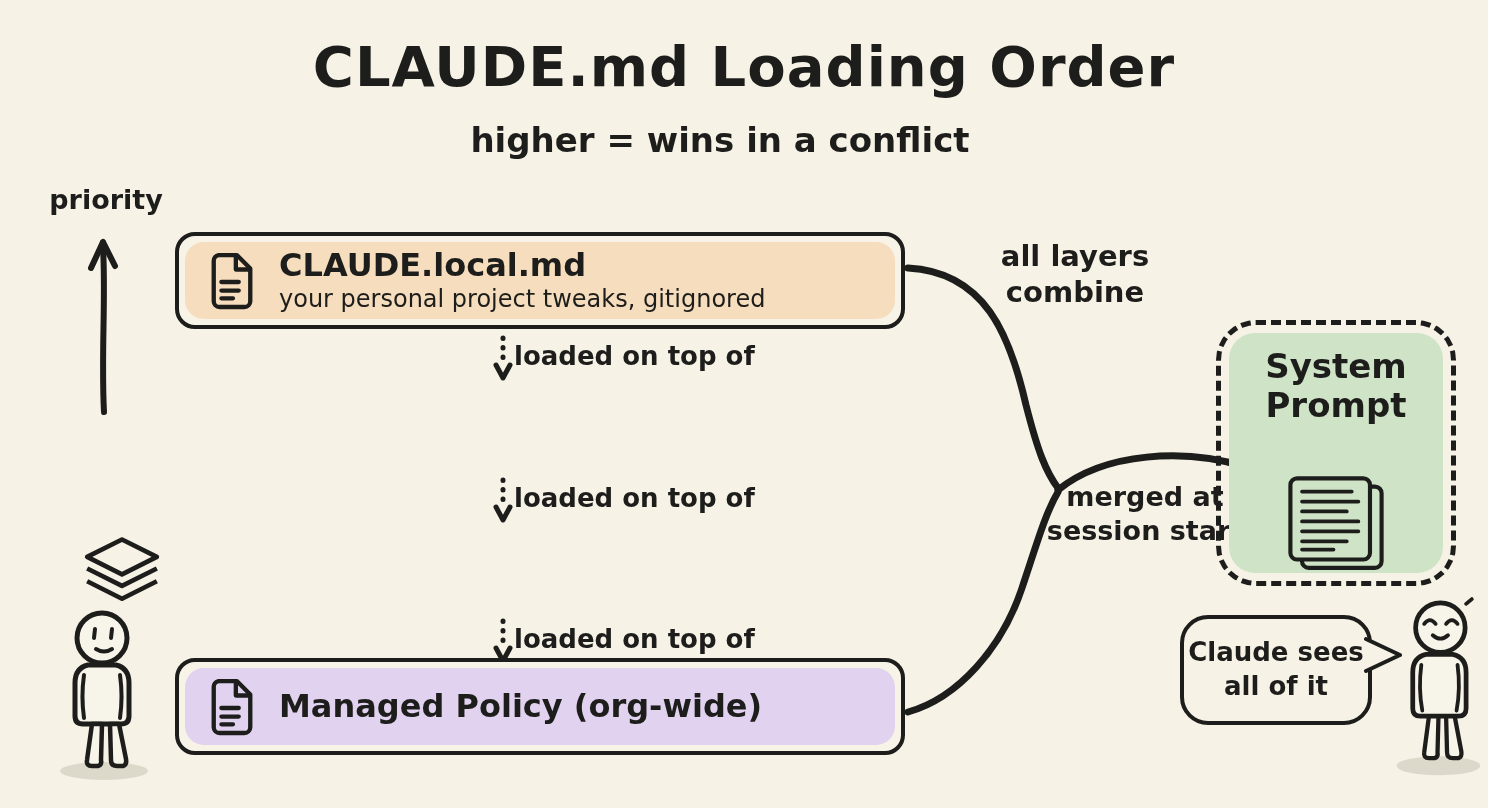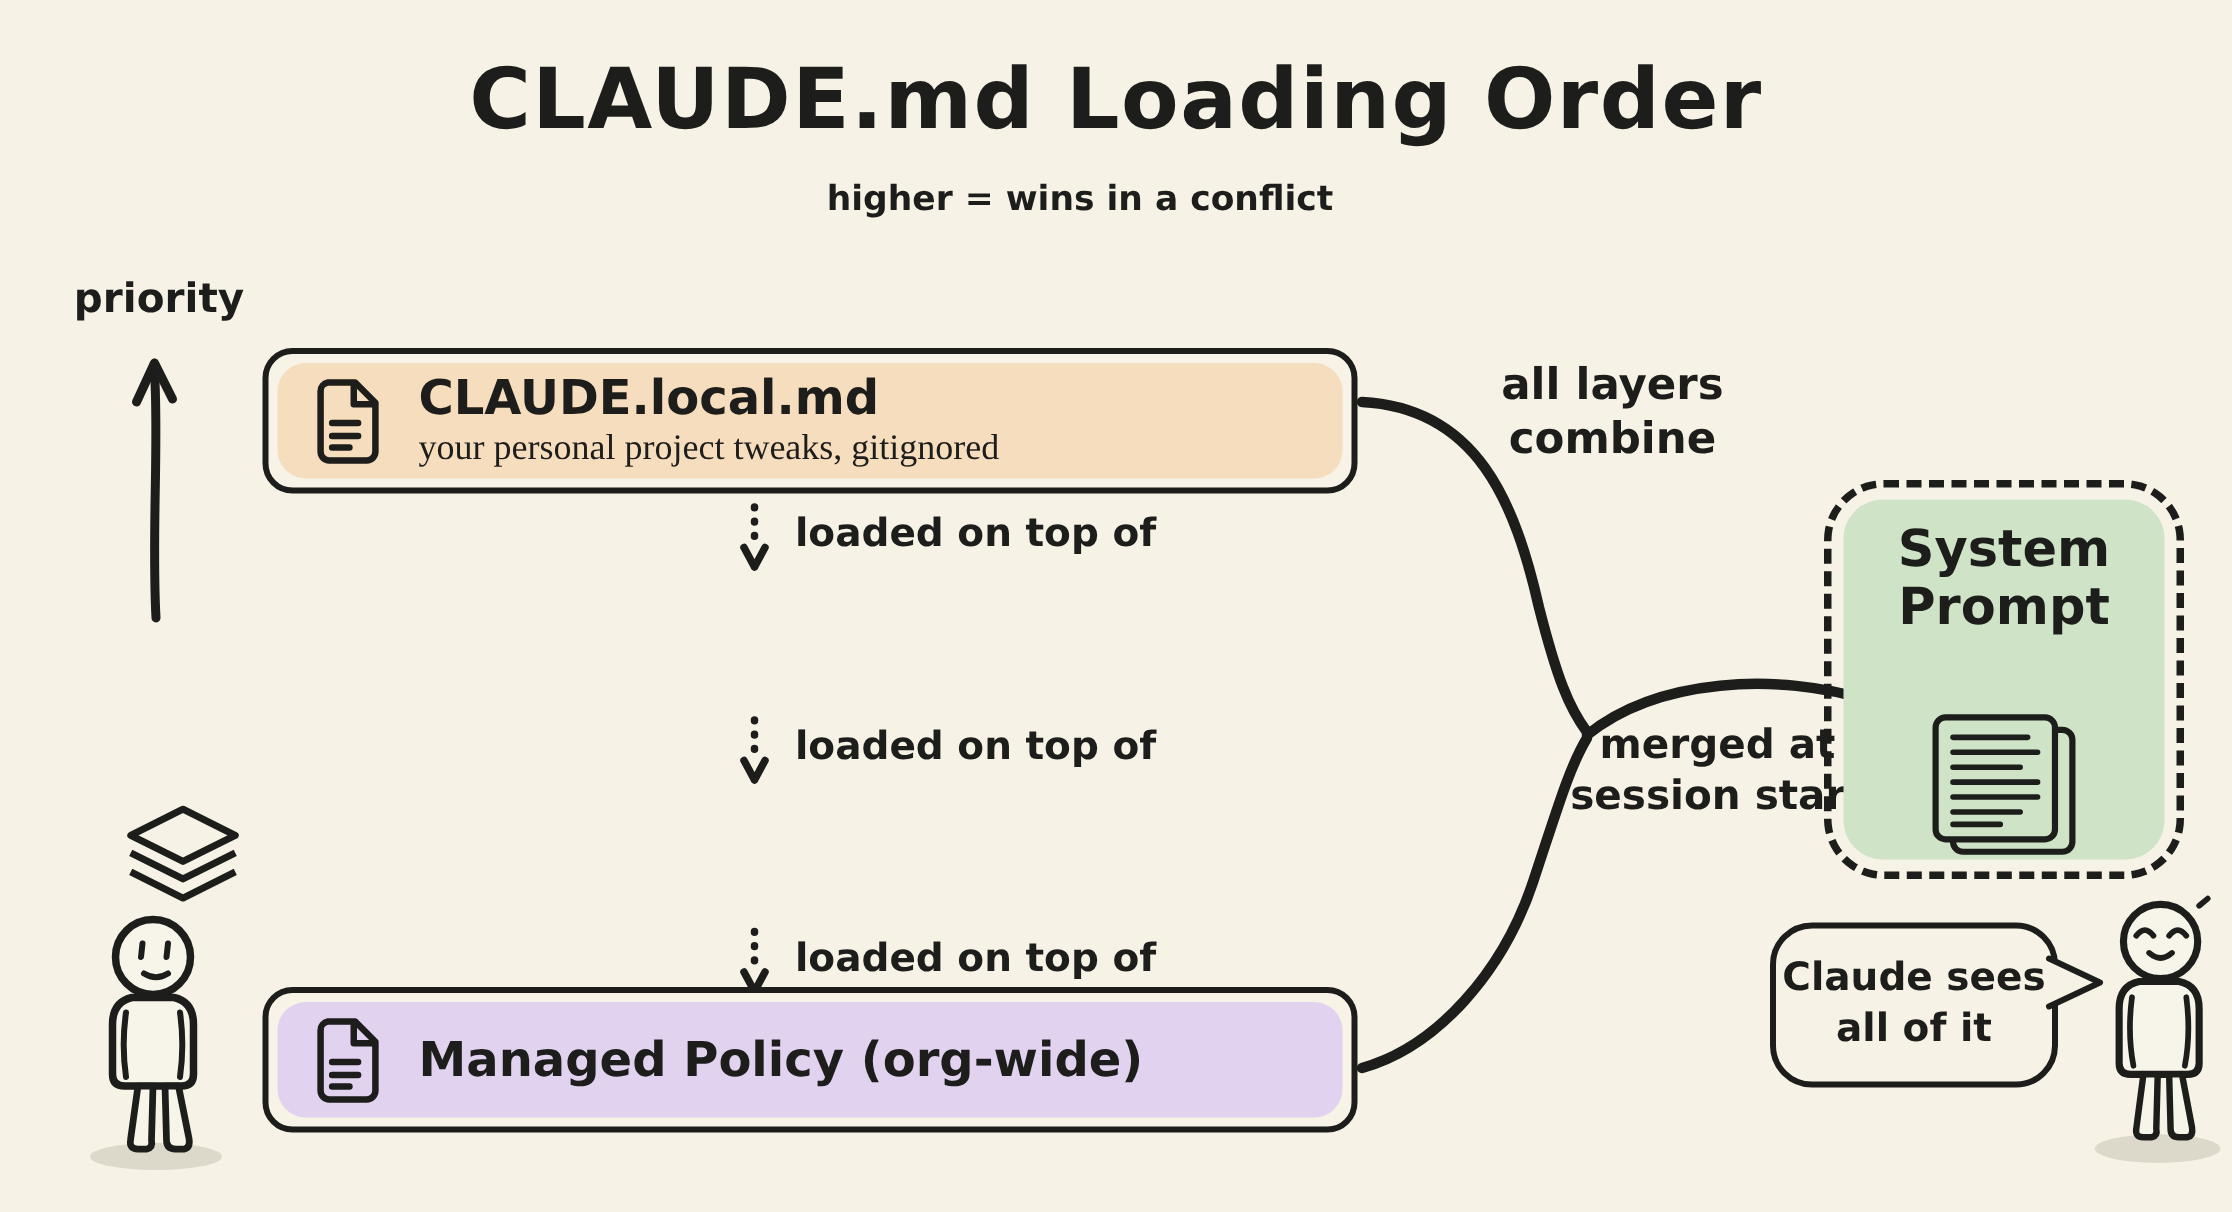--- a/index.html
+++ b/index.html
@@ -13,40 +13,40 @@
   }
   .abs{position:absolute;}
   .pre{white-space:pre-line;}
 
   .title{
     left:0;top:34px;width:1488px;text-align:center;
     font-size:56px;font-weight:bold;letter-spacing:1px;
   }
   .subtitle{
     left:0;top:120px;width:1440px;text-align:center;
-    font-size:23px;font-weight:bold;
+    font-size:34px;font-weight:bold;
   }
 
   .priority{left:36px;top:184px;width:140px;text-align:center;font-size:27px;font-weight:bold;}
 
   .layer-box{
     left:175px;width:730px;height:97px;
     border:4px solid #1d1d1b;border-radius:20px;
     background:#f7f3e7;box-sizing:border-box;
   }
   .layer-fill{
     position:absolute;inset:6px;border-radius:19px;
     display:flex;align-items:center;gap:22px;padding:0 10px 0 22px;box-sizing:border-box;
   }
   .layer-text{display:flex;flex-direction:column;justify-content:center;line-height:1.12;}
   .layer-title{font-size:32px;font-weight:bold;}
-  .layer-sub{font-size:24px;font-weight:500;margin-top:2px;font-family:Liberation Serif, serif;}
+  .layer-sub{font-size:24px;font-weight:500;margin-top:2px;}
 
   .loaded-row{
-    left:492px;height:56px;display:flex;align-items:center;gap:16px;
+    left:492px;height:56px;display:flex;align-items:center;
   }
   .loaded-label{font-size:26px;font-weight:bold;padding-bottom:4px;}
 
   .combine-label{left:965px;top:238px;width:220px;text-align:center;font-size:29px;font-weight:bold;line-height:1.25;}
   .merged-label{left:1025px;top:480px;width:240px;text-align:center;font-size:27px;font-weight:bold;line-height:1.25;}
 
   .prompt-box{
     left:1216px;top:320px;width:240px;height:266px;box-sizing:border-box;
     border:5px dashed #1d1d1b;border-radius:40px;
   }

